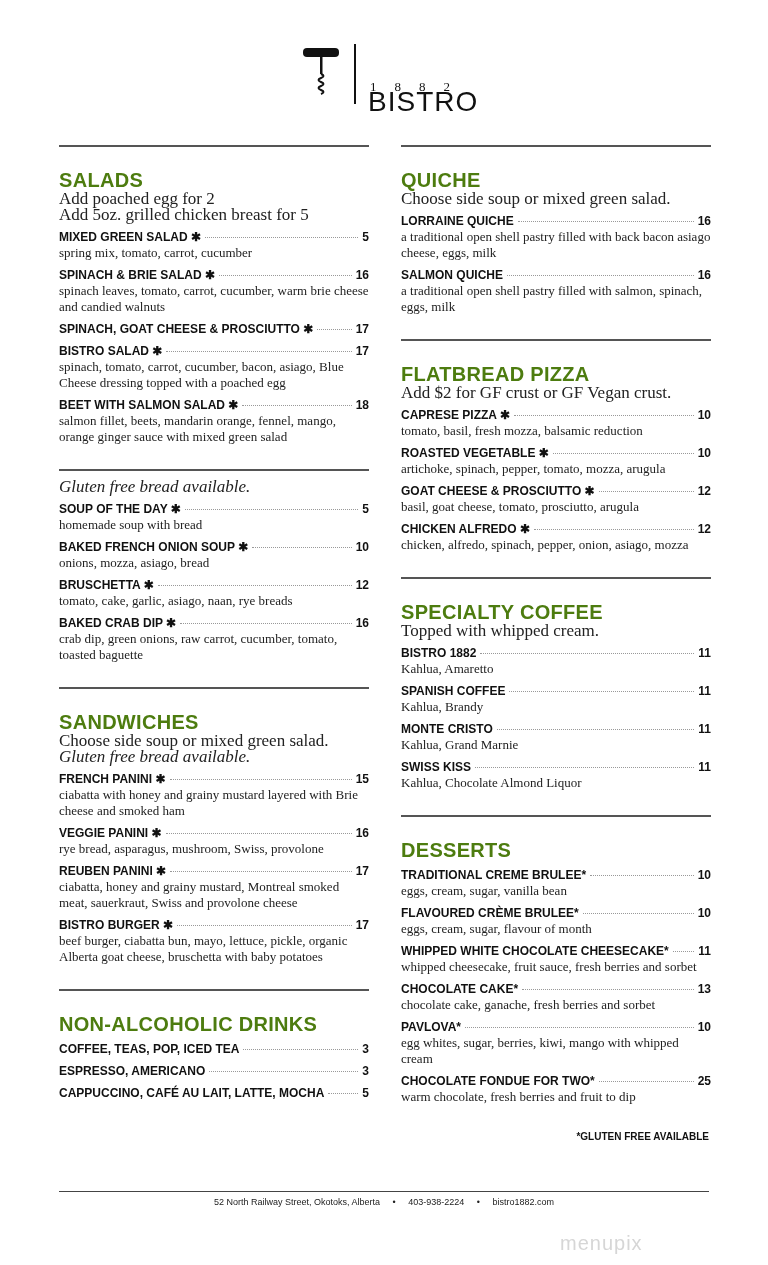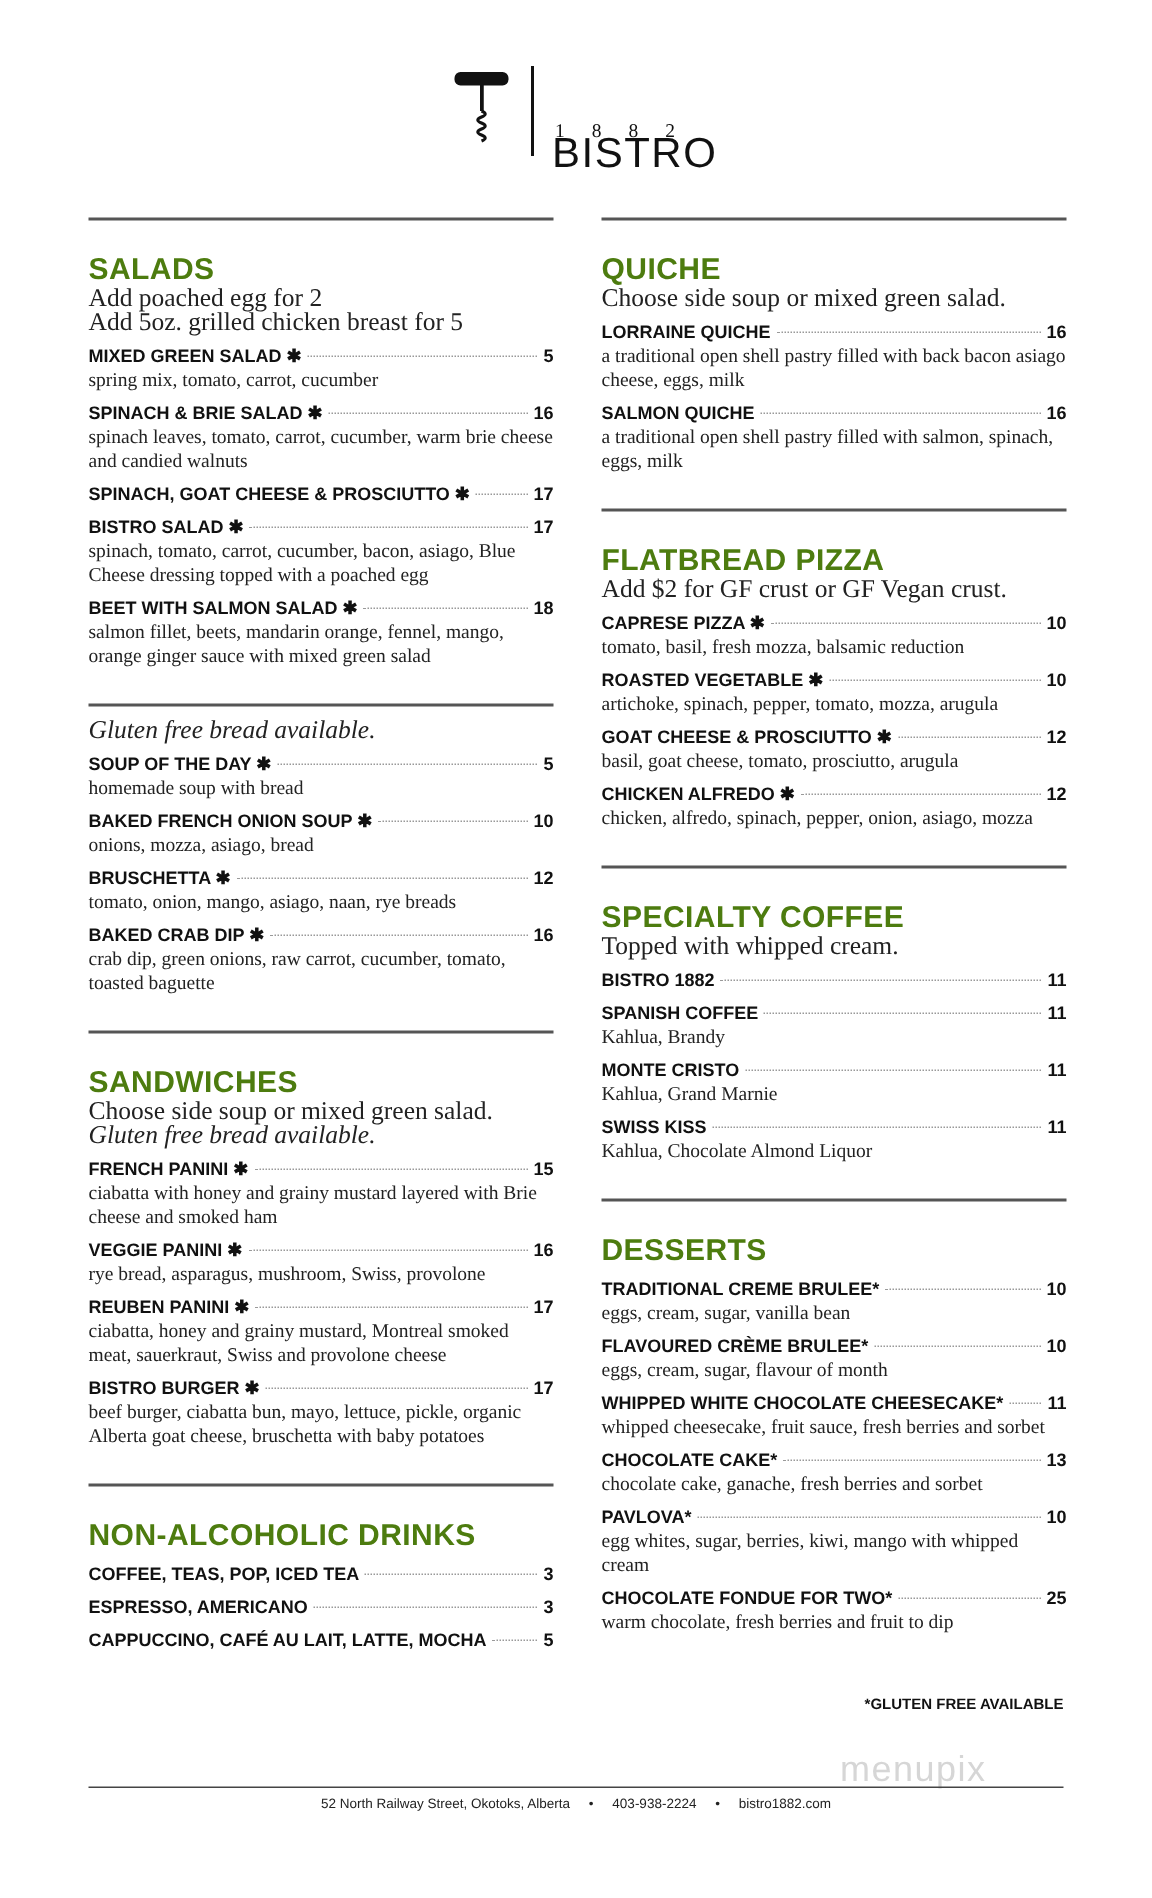--- a/index.html
+++ b/index.html
@@ -21,21 +21,21 @@
   .notes { margin-bottom:6px; }
 
   .item { margin-top:6px; }
   .item-head { display:flex; align-items:baseline; font-family:"Liberation Sans", sans-serif; font-weight:bold; font-size:12px; line-height:16px; color:#111; }
   .item-name { white-space:nowrap; }
   .dots { flex:1; border-bottom:1px dotted #999; margin:0 4px; transform:translateY(-3px); min-width:10px; }
   .price { white-space:nowrap;text-align:center; }
   .item-desc { font-family:"Liberation Serif", serif; font-size:13px; line-height:16px; color:#222; }
 
   .gf-note { position:absolute; left:401px; width:308px; top:1131px; text-align:right; font-family:"Liberation Sans", sans-serif; font-weight:bold; font-size:10px; color:#111; }
-  .watermark { position:absolute; left:560px; top:1166px; font-family:"Liberation Sans", sans-serif; font-size:24px; color:#d6d6d6; letter-spacing:1px; }
+  .watermark { position:absolute; left:560px; top:1232px; font-family:"Liberation Sans", sans-serif; font-size:20px; color:#d6d6d6; letter-spacing:1px; }
   .footer-rule { position:absolute; left:59px; top:1191px; width:650px; height:1px; background:#444; }
   .footer { position:absolute; left:59px; top:1197px; width:650px; text-align:center; font-family:"Liberation Sans", sans-serif; font-size:9px; color:#222; }
   .footer .sep { margin:0 10px; }
 </style>
 </head>
 <body>
 
 <div class="logo">
   <svg class="corkscrew" viewBox="0 0 40 52">
     <rect x="1" y="2" width="36" height="9" rx="4" fill="#111"></rect>
@@ -113,21 +113,21 @@
           <span class="price">10</span>
         </div>
         <div class="item-desc">onions, mozza, asiago, bread</div>
       </div>
       <div class="item">
         <div class="item-head">
           <span class="item-name">BRUSCHETTA ✱</span>
           <span class="dots"></span>
           <span class="price">12</span>
         </div>
-        <div class="item-desc">tomato, onion, mango, asiago, naan, rye breads</div>
+        <div class="item-desc">tomato, cake, garlic, asiago, naan, rye breads</div>
       </div>
       <div class="item">
         <div class="item-head">
           <span class="item-name">BAKED CRAB DIP ✱</span>
           <span class="dots"></span>
           <span class="price">16</span>
         </div>
         <div class="item-desc">crab dip, green onions, raw carrot, cucumber, tomato, toasted baguette</div>
       </div>
     </div>
@@ -260,20 +260,21 @@
       <div class="sec-title">SPECIALTY COFFEE</div>
       <div class="notes">
         <div class="sec-note">Topped with whipped cream.</div>
       </div>
       <div class="item">
         <div class="item-head">
           <span class="item-name">BISTRO 1882</span>
           <span class="dots"></span>
           <span class="price">11</span>
         </div>
+        <div class="item-desc">Kahlua, Amaretto</div>
       </div>
       <div class="item">
         <div class="item-head">
           <span class="item-name">SPANISH COFFEE</span>
           <span class="dots"></span>
           <span class="price">11</span>
         </div>
         <div class="item-desc">Kahlua, Brandy</div>
       </div>
       <div class="item">

